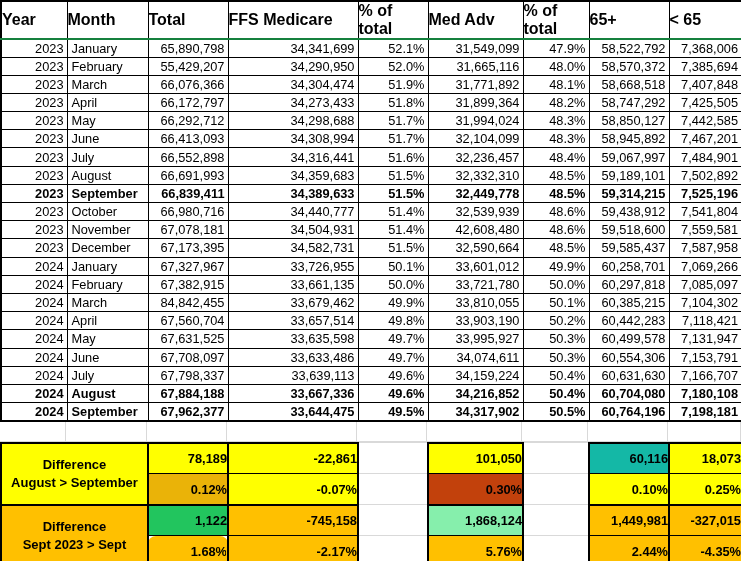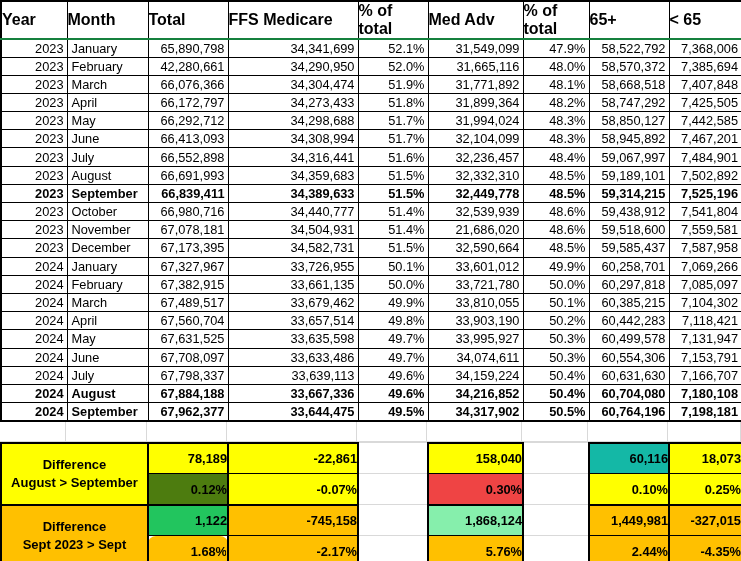--- a/index.html
+++ b/index.html
@@ -78,21 +78,21 @@
           <td class="ar">34,341,699</td>
           <td class="ar">52.1%</td>
           <td class="ar">31,549,099</td>
           <td class="ar">47.9%</td>
           <td class="ar">58,522,792</td>
           <td class="ar">7,368,006</td>
         </tr>
         <tr>
           <td class="ar">2023</td>
           <td class="al">February</td>
-          <td class="ar">42,280,661</td>
+          <td class="ar">55,429,207</td>
           <td class="ar">34,290,950</td>
           <td class="ar">52.0%</td>
           <td class="ar">31,665,116</td>
           <td class="ar">48.0%</td>
           <td class="ar">58,570,372</td>
           <td class="ar">7,385,694</td>
         </tr>
         <tr>
           <td class="ar">2023</td>
           <td class="al">March</td>
@@ -180,21 +180,21 @@
           <td class="ar">48.6%</td>
           <td class="ar">59,438,912</td>
           <td class="ar">7,541,804</td>
         </tr>
         <tr>
           <td class="ar">2023</td>
           <td class="al">November</td>
           <td class="ar">67,078,181</td>
           <td class="ar">34,504,931</td>
           <td class="ar">51.4%</td>
-          <td class="ar">21,686,020</td>
+          <td class="ar">42,608,480</td>
           <td class="ar">48.6%</td>
           <td class="ar">59,518,600</td>
           <td class="ar">7,559,581</td>
         </tr>
         <tr>
           <td class="ar">2023</td>
           <td class="al">December</td>
           <td class="ar">67,173,395</td>
           <td class="ar">34,582,731</td>
           <td class="ar">51.5%</td>
@@ -221,21 +221,21 @@
           <td class="ar">33,661,135</td>
           <td class="ar">50.0%</td>
           <td class="ar">33,721,780</td>
           <td class="ar">50.0%</td>
           <td class="ar">60,297,818</td>
           <td class="ar">7,085,097</td>
         </tr>
         <tr>
           <td class="ar">2024</td>
           <td class="al">March</td>
-          <td class="ar">67,489,517</td>
+          <td class="ar">84,842,455</td>
           <td class="ar">33,679,462</td>
           <td class="ar">49.9%</td>
           <td class="ar">33,810,055</td>
           <td class="ar">50.1%</td>
           <td class="ar">60,385,215</td>
           <td class="ar">7,104,302</td>
         </tr>
         <tr>
           <td class="ar">2024</td>
           <td class="al">April</td>
@@ -331,30 +331,30 @@
     </colgroup>
     <tbody>
         <tr class="rA">
           <td class="lbl" colspan="2" rowspan="2" style="background: rgb(255, 255, 0);">
             <div>Difference</div>
             <div>August &gt; September</div>
           </td>
           <td class="sv" style="background: rgb(255, 255, 0);">78,189</td>
           <td class="sv" style="background: rgb(255, 255, 0); padding-left: 48px;">-22,861</td>
           <td class="se"></td>
-          <td class="sv" style="background: rgb(255, 255, 0);">158,040</td>
+          <td class="sv" style="background: rgb(255, 255, 0);">101,050</td>
           <td class="se"></td>
           <td class="sv" style="background: #14b8a6;">60,116</td>
           <td class="sv" style="background: rgb(255, 255, 0);">18,073</td>
         </tr>
         <tr class="rB">
-          <td class="sv" style="background: #4d7c0f;">0.12%</td>
+          <td class="sv" style="background: #eab308;">0.12%</td>
           <td class="sv" style="background: rgb(255, 255, 0);">-0.07%</td>
           <td class="se"></td>
-          <td class="sv" style="background: #ef4444;">0.30%</td>
+          <td class="sv" style="background: #c2410c;">0.30%</td>
           <td class="se"></td>
           <td class="sv" style="background: rgb(255, 255, 0);">0.10%</td>
           <td class="sv" style="background: rgb(255, 255, 0);">0.25%</td>
         </tr>
         <tr class="rA">
           <td class="lbl" colspan="2" rowspan="2" style="background: rgb(255, 192, 0);">
             <div>Difference</div>
             <div>Sept 2023 &gt; Sept</div>
           </td>
           <td class="sv" style="background: #22c55e; padding-left: 46px;">1,122,966</td>

